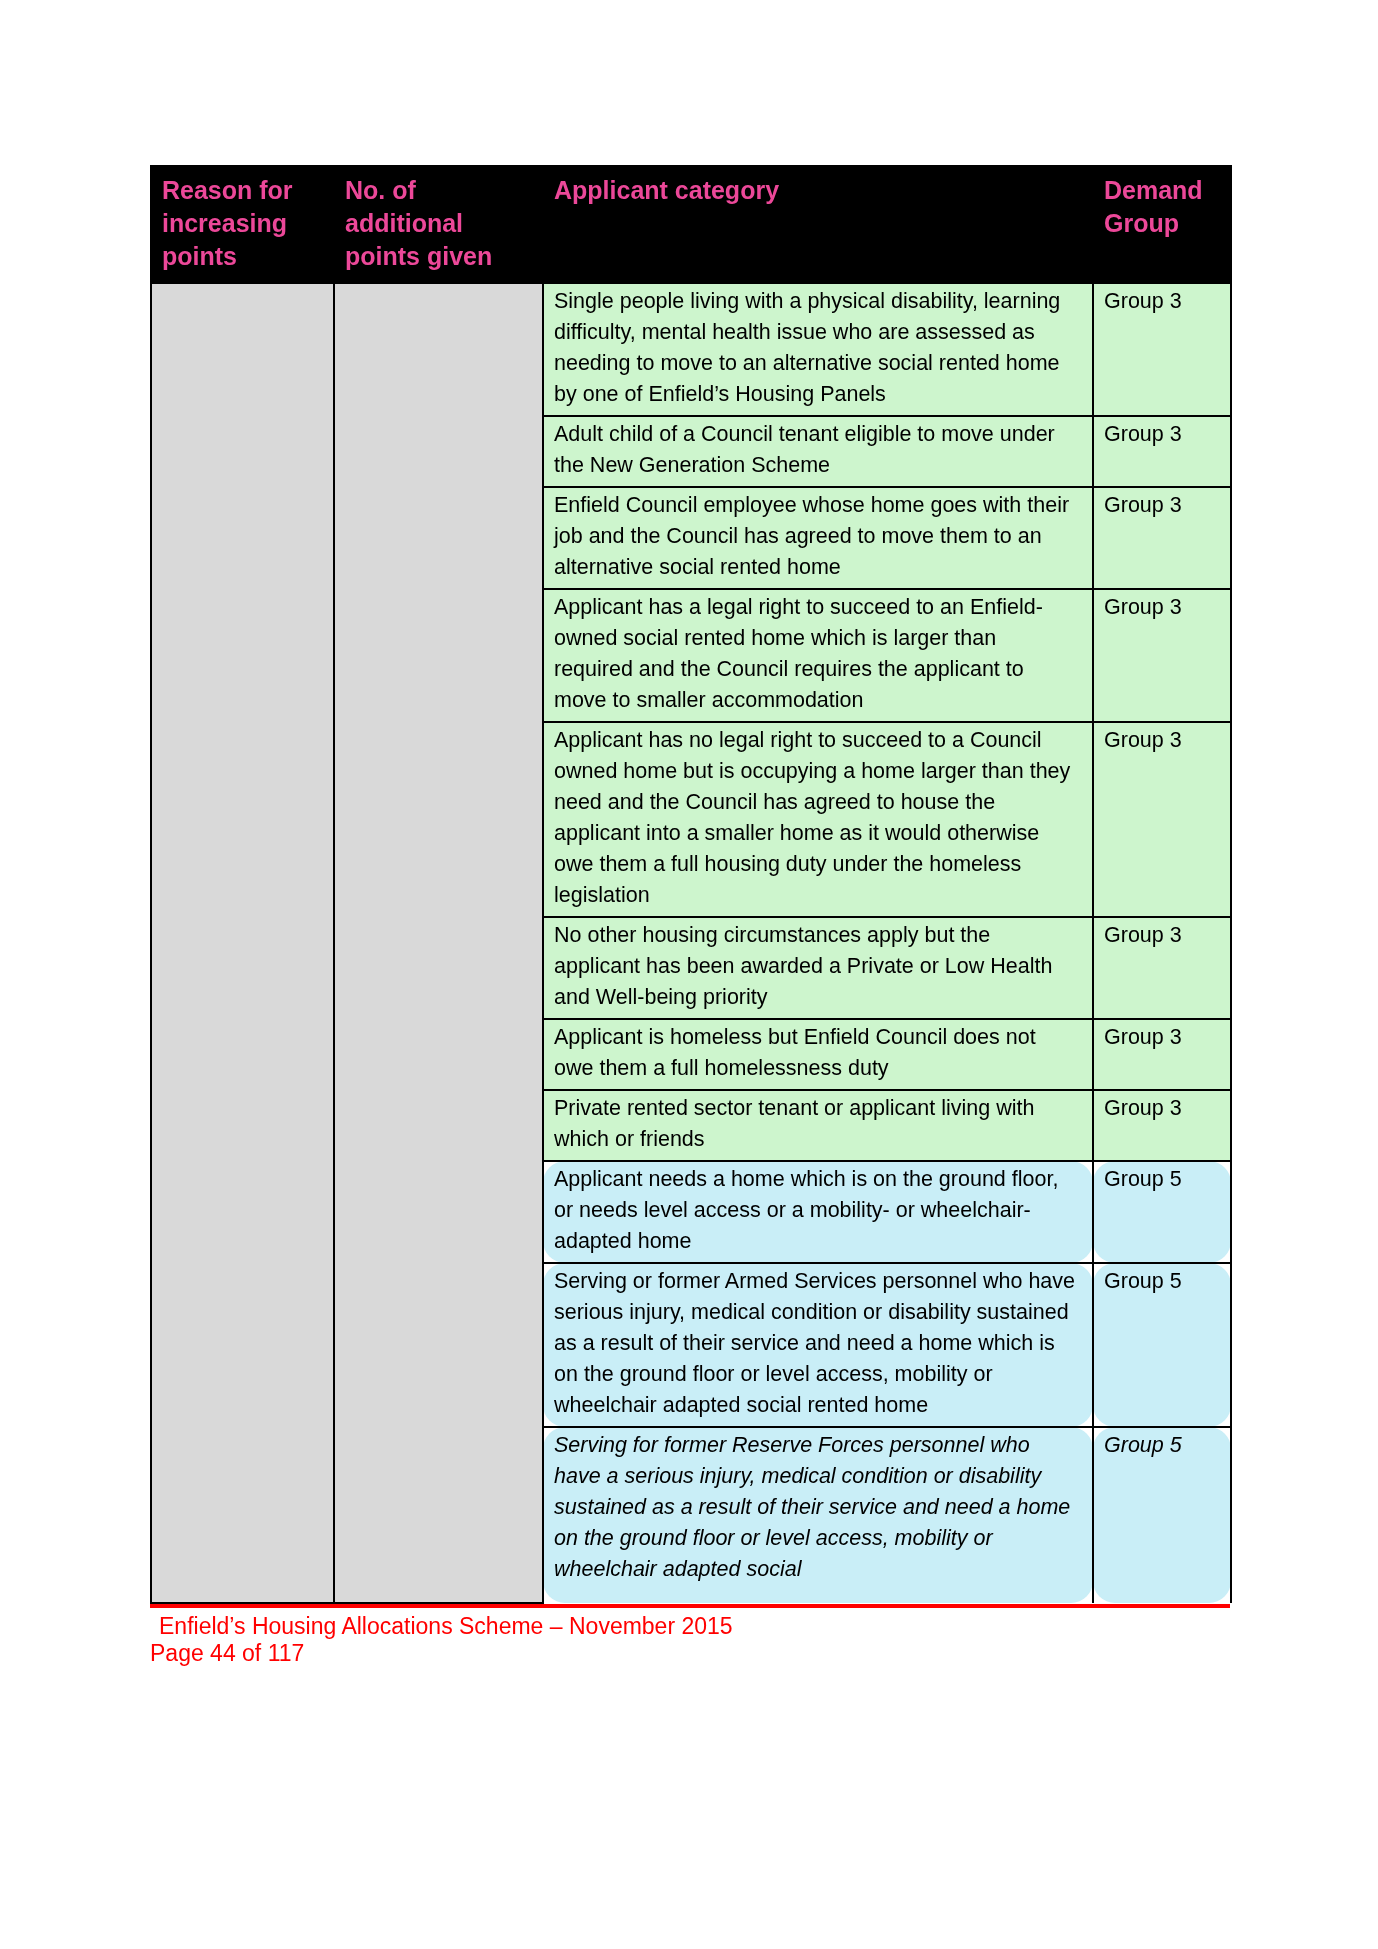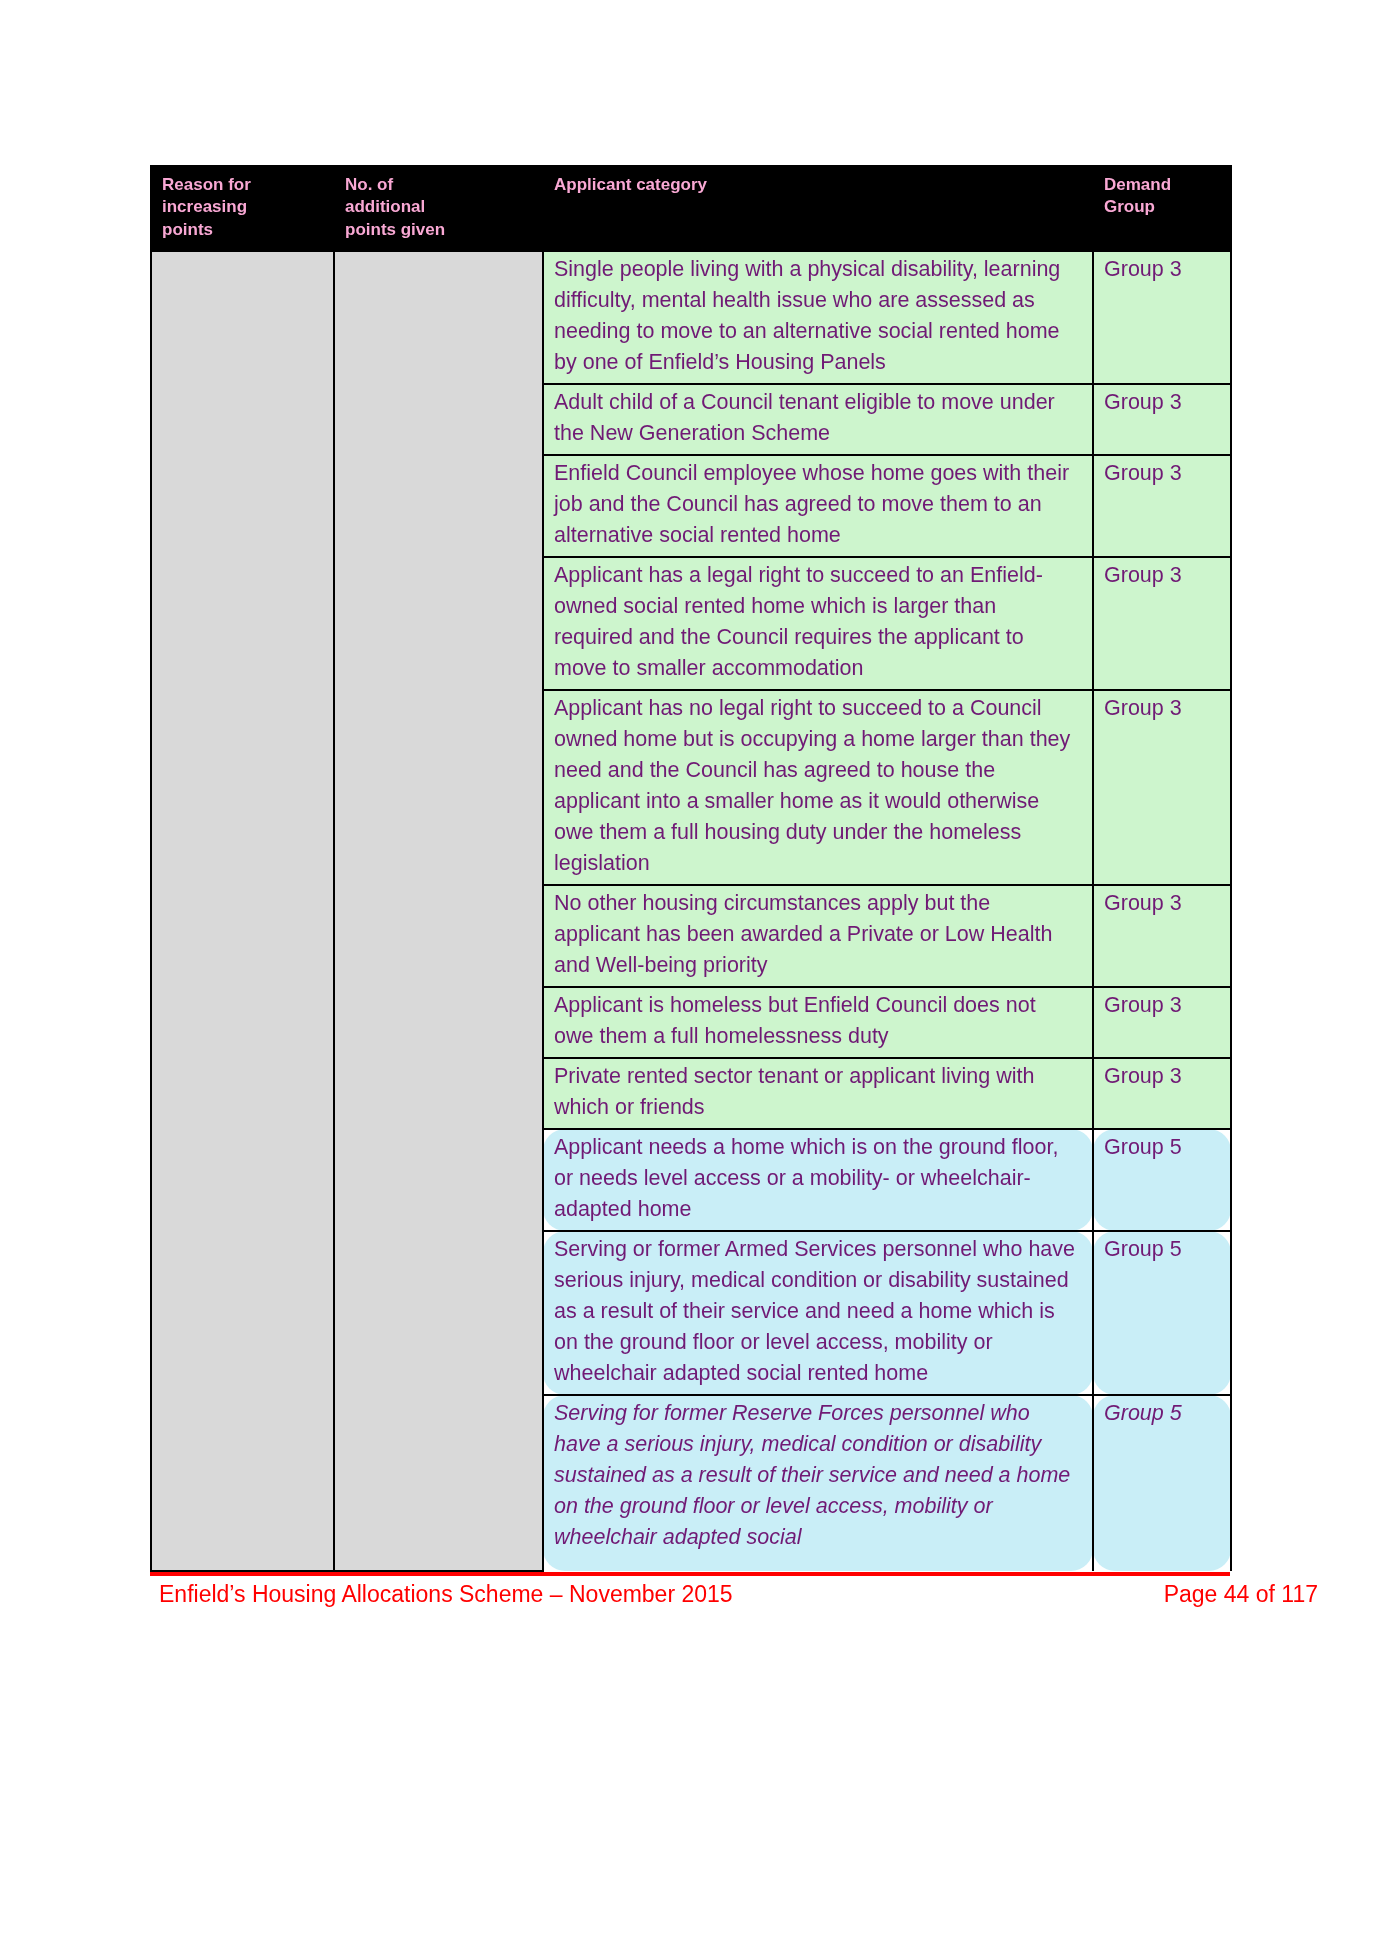--- a/index.html
+++ b/index.html
@@ -19,40 +19,40 @@
     border: 2px solid #000;
     border-bottom: 0;
   }
   col.c-reason   { width: 183px; }
   col.c-points   { width: 209px; }
   col.c-category { width: 550px; }
   col.c-group    { width: 138px; }
 
   th {
     background: var(--header-bg, #000);
-    color: #f9a8d4;
+    color: #ec4899;
     font-weight: bold;
-    font-size: 17px;
+    font-size: 25px;
     line-height: 1.32;
     text-align: left;
     vertical-align: top;
     padding: 7px 10px 9px 10px;
     white-space: pre-line;
     border: 2px solid #000;
     border-left: 2px solid #4a4a4a;
   }
   th:first-child { border-left: 2px solid #000; }
 
   td {
     border: 2px solid #000;
     vertical-align: top;
     font-size: 21.5px;
     line-height: 31px;
     padding: 2px 16px 5px 10px;
-    color: #701a75;
+    color: #000000;
   }
   td.empty-col { background: var(--empty-bg, #d9d9d9); }
 
   tr.tint-green td.cat-cell, tr.tint-green td.grp-cell { background: var(--g3-bg, #cdf5cd); }
   tr.tint-cyan  td.cat-cell, tr.tint-cyan  td.grp-cell { background: var(--g5-bg, #c9eef7); border-radius: 22px; }
 
   tbody tr:last-child td { border-bottom: 0; padding-bottom: 18px; font-style: italic; }
 
   .cut-line {
     width: 1080px;
@@ -61,20 +61,21 @@
   }
 
   .footer {
     width: 1168px;
     display: flex;
     justify-content: space-between;
     align-items: baseline;
     color: var(--accent-red, #ff0000);
     font-size: 23px;
     margin-top: 5px;
+    flex-direction: column;
   }
   .footer .f-left { padding-left: 9px; }
 </style>
 </head>
 <body>
 
 <div class="page">
 
   <div class="table-area">
     <table class="alloc">

